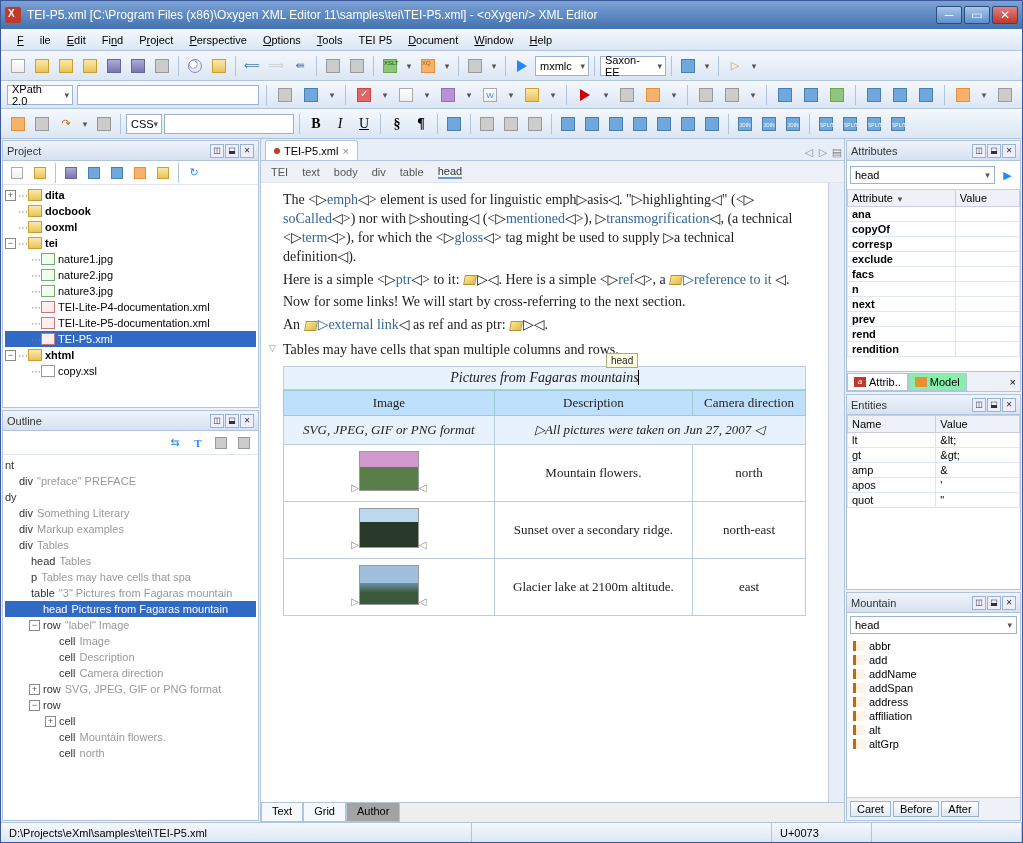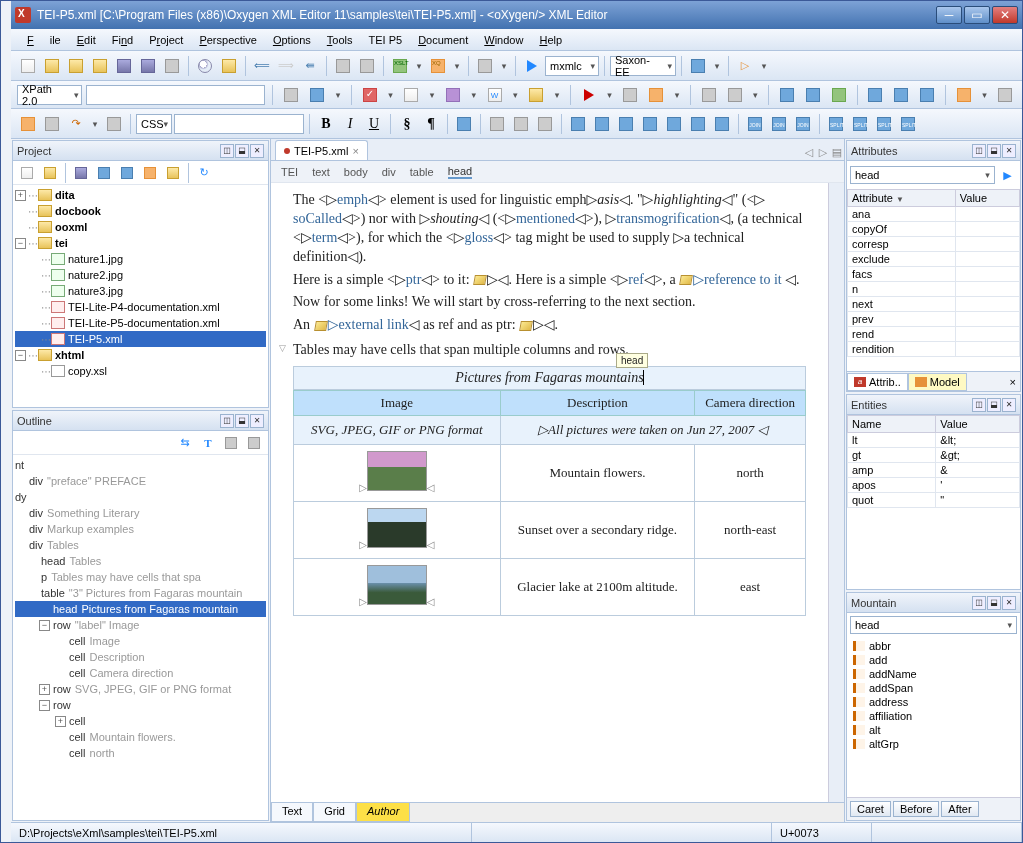--- a/index.html
+++ b/index.html
@@ -1,18 +1,18 @@
 <!DOCTYPE html>
 <html><head>
 <meta charset="utf-8">
 <style>
 * { box-sizing: border-box; margin: 0; padding: 0; }
 body { font-family: Tahoma, Verdana, sans-serif; font-size: 11px; background: #d4e0f0; width: 1023px; height: 843px; overflow: hidden; }
 
-.window { border: 1px solid #3b5998; width: 1023px; height: 843px; display: flex; flex-direction: column; background: #eef2f8; padding-left: 10px; }
+.window { border: 1px solid #3b5998; width: 1023px; height: 843px; display: flex; flex-direction: column; background: #eef2f8; }
 .titlebar { height: 28px; background: linear-gradient(#7da2d6, #4272b0); color: white; display: flex; align-items: center; padding: 0 4px; font-size: 12px; }
 .titlebar .icon { width: 16px; height: 16px; background: #c0392b; margin-right: 6px; border-radius: 2px; position: relative; }
 .titlebar .icon::after { content:"X"; color:white; font-size:10px; position:absolute; left:3px; top:1px; font-weight:bold; }
 .titlebar .title-text { flex: 1; }
 .win-btns { display:flex; gap:2px; }
 .win-btn { width:26px; height:18px; border:1px solid #2a4d7a; border-radius:2px; background:linear-gradient(#a9c6ec,#5f8fc9); display:flex; align-items:center; justify-content:center; color:white; cursor:pointer; }
 .win-btn.close { background:linear-gradient(#e37f7f,#c0392b); }
 
 .menubar { height:22px; background:linear-gradient(#f5f8fd,#dbe6f4); display:flex; align-items:center; padding:0 8px; border-bottom:1px solid #b0c4de; }
 .menubar span { padding:0 8px; cursor:pointer; }
@@ -68,43 +68,43 @@
 .ed-tab .dot { width:6px; height:6px; border-radius:50%; background:#c0392b; }
 .ed-tab .x { color:#888; cursor:pointer; }
 .ed-tabs .spacer { flex:1; }
 .ed-tabs .navbtn { width:14px; height:14px; color:#888; cursor:pointer; text-align:center; }
 .breadcrumb { height:22px; display:flex; align-items:center; padding:0 10px; gap:14px; border-bottom:1px solid #e0e6ef; font-size:11px; color:#555; }
 .breadcrumb span { cursor:pointer; }
 .breadcrumb span.current { border-bottom:2px solid #6699cc; color:#333; }
 .doc { flex:1; background:white; overflow:auto; padding:4px 22px 12px 22px; font-family:"Times New Roman", serif; font-size:14px; color:#222; position:relative; }
 .doc p { margin:4px 0; line-height:1.35; }
 .tagspan { color:#336699; }
-.attrspan { font-style:italic; }
+.attrspan { }
 .edit-icon { display:inline-block; width:12px; height:10px; background:linear-gradient(135deg,#fce98f,#e0b94a); border:1px solid #b89030; transform:skewX(-10deg); margin:0 1px; vertical-align:middle; }
 .marker { color:#888; font-size:10px; }
 .doc h3 { color:#2a5a8a; font-size:15px; margin:14px 0 2px 0; border-bottom:1px solid #99b; padding-bottom:2px; }
 .doc-table { border-collapse:collapse; width:100%; margin-top:6px; font-size:13px; }
 .doc-table caption { background:#e8f2fc; font-style:italic; padding:3px; border:1px solid #bcd; font-family:"Times New Roman",serif; font-size:14px; position:relative; }
 .doc-table th { background:#bfe0fc; border:1px solid #9cc; padding:4px; font-weight:normal; font-family:"Times New Roman",serif; }
 .doc-table td { border:1px solid #bcd; padding:6px; text-align:center; vertical-align:middle; font-family:"Times New Roman",serif; }
 .note-row td { background:#e8f2fc; font-style:italic; }
 .thumb { width:60px; height:40px; display:inline-block; background:#888; border:1px solid #999; }
 .thumb.t1 { background:linear-gradient(#d199cc 40%,#5a7e4a 40%); }
 .thumb.t2 { background:linear-gradient(#bcd7f0 35%,#2a3a2a 35%); }
 .thumb.t3 { background:linear-gradient(#9fbfdc 45%,#6a8faa 45%, #3a5a3a 70%); }
 .head-tip { position:absolute; background:#ffffe1; border:1px solid #aa8; padding:1px 4px; font-size:10px; font-family:Tahoma,sans-serif; font-style:normal; }
 .mode-tabs { height:20px; display:flex; border-top:1px solid #b0c4de; background:#eee; }
 .mode-tab { padding:2px 10px; border:1px solid #b0c4de; border-top:none; background:#f5f8fd; cursor:pointer; font-size:11px; }
-.mode-tab.active { background:#fde047;font-style:italic; }
+.mode-tab.active { background:#a3a3a3; }
 
 
 .attr-table { width:100%; border-collapse:collapse; font-size:11px; }
 .attr-table th { text-align:left; padding:2px 4px; background:#eef2f8; border:1px solid #ccd; font-weight:normal; }
 .attr-table th .filter { font-size:8px; color:#555; }
-.attr-table td { padding:1px 4px; border:1px solid #e0e6ef; }
+.attr-table td { padding:1px 4px; border:1px solid #e0e6ef;font-weight:bold; }
 .attr-combo { width:100%; height:18px; border:1px solid #9bb3cf; background:white; display:flex; align-items:center; padding:0 4px; position:relative; font-size:11px; }
 .attr-combo::after { content:"▾"; position:absolute; right:4px; font-size:9px; color:#555; }
 .right-tabs { height:20px; display:flex; border-top:1px solid #b0c4de; background:#eef2f8; font-size:11px; align-items:center; }
 .rtab { padding:2px 6px; border:1px solid #b0c4de; background:#fff; cursor:pointer; display:flex; align-items:center; gap:3px; }
 .rtab .ic { width:12px; height:10px; }
 .entities-table { width:100%; border-collapse:collapse; font-size:11px; }
 .entities-table th { text-align:left; padding:2px 4px; background:#eef2f8; border:1px solid #ccd; font-weight:normal; }
 .entities-table td { padding:1px 4px; border:1px solid #e0e6ef; }
 
 .elements-list { font-size:11px; }
@@ -767,21 +767,21 @@
                   <td></td>
                 </tr>
               </tbody>
           </table>
         </div>
         <div class="right-tabs">
           <div class="rtab">
               <span class="ic" style="background:#c0392b;font-style:italic;color:white;font-size:8px;text-align:center;line-height:10px">a</span>
               <span>Attrib..</span>
             </div>
-          <div class="rtab" style="background:#fef9c3">
+          <div class="rtab" style="background:#86efac">
               <span class="ic" style="background:#e69138"></span>
               <span>Model</span>
             </div>
           <span style="flex:1"></span>
           <span style="padding:0 4px;cursor:pointer">×</span>
         </div>
       </div>
 
       <div class="panel" style="height:196px">
         <div class="panel-head">

